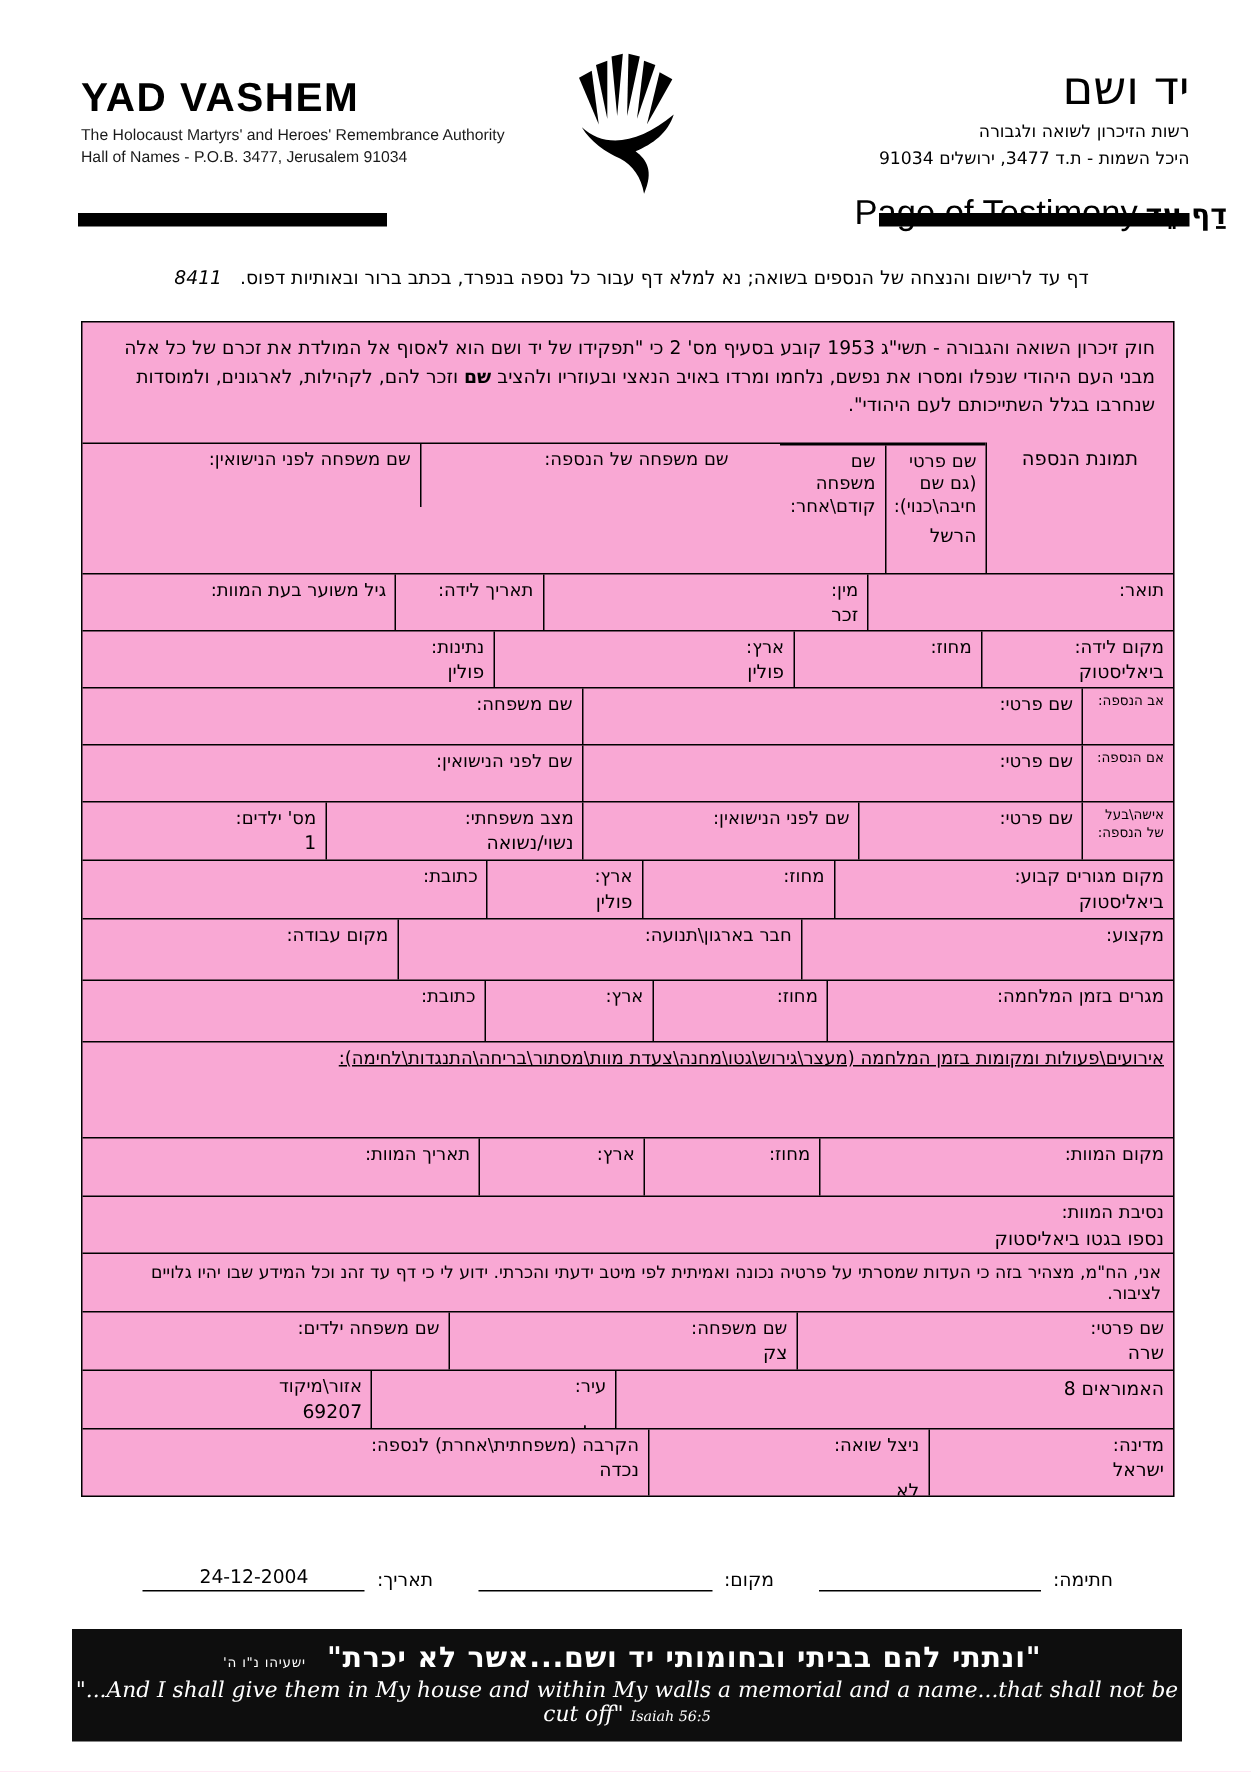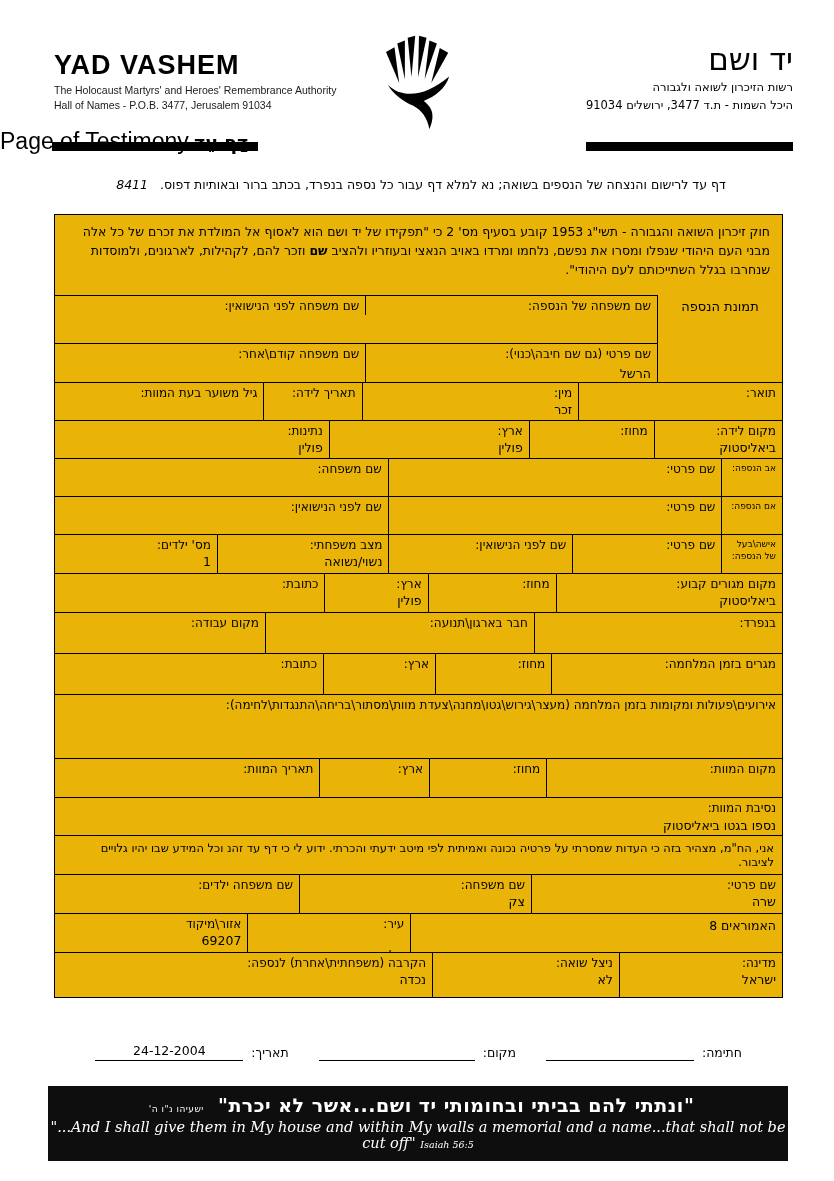--- a/index.html
+++ b/index.html
@@ -14,43 +14,43 @@
   .en-block { left:40px; top:50px;margin-left:14px; }
   .en-title { font-family:"Liberation Sans", sans-serif; font-size:27px; font-weight:bold; letter-spacing:1px; }
   .en-sub { font-family:"Liberation Sans", sans-serif; font-size:10.5px; margin-top:3px; color:#1a1a1a; }
   .he-block { right:41px; top:42px; direction:rtl; }
   .he-title { font-family:"DejaVu Serif","DejaVu Sans", serif; font-size:31px; line-height:1.1; }
   .he-sub { font-size:11.5px; margin-top:4px; }
   .logo { left:386px; top:34px; }
   .bar { background:#000; height:9px; top:142px; }
   .bar-left { left:52px; width:206px; }
   .bar-right { left:586px; width:207px; }
-  .page-title { left:0; right:0; top:128px; text-align:left; }
+  .page-title { left:0; right:0; top:128px; text-align:right; }
   .page-title .en { font-family:"Liberation Sans", sans-serif; font-size:23px; }
   .page-title .he { font-size:19px; font-weight:bold; margin-right:16px; }
   .instruction { left:0; right:0; top:177px; text-align:center; direction:rtl; font-size:12.5px; }
   .instruction .num { margin:0 8px; direction:ltr; unicode-bidi:embed;font-style:italic; }
 
   
-  .ftable { left:54px; top:214px; width:729px; border:1px solid #000; background:#eab308; }
+  .ftable { left:54px; top:214px; width:729px; border:1px solid #000; background:#f9a8d4; }
   .law { height:80px; padding:8px 12px 4px; font-size:12.5px; line-height:1.5; direction:rtl; text-align:right; }
   .law b { font-weight:bold; }
   .sectionA { display:flex; height:87px; }
-  .leftcol { width:82.8%; border-top:1px solid #000; display:flex; flex-direction:column;gap:28px; }
+  .leftcol { width:82.8%; border-top:1px solid #000; display:flex; flex-direction:row;gap:28px; }
   .photocol { flex:1; border-left:1px solid #000; text-align:center; font-size:13px; padding-top:4px; direction:rtl; }
   .frow { display:flex; border-top:1px solid #000; width:100%; }
   .leftcol .frow { border-top:none; }
   .leftcol .frow + .frow { border-top:1px solid #000; }
   .fcell { border-right:1px solid #000; padding:3px 6px 1px; overflow:hidden; }
   .fcell:last-child { border-right:none; }
   .lbl { direction:rtl; text-align:right; font-size:12px; line-height:1.25; }
   .val { direction:rtl; text-align:right; font-size:12.5px; margin-top:4px; }
   .sm .lbl { font-size:9px; line-height:1.35; }
   .decl { display:flex; align-items:center; direction:rtl; text-align:right; font-size:11.5px; padding:2px 8px; }
-  .events .lbl { font-size:12px; }
+  .events .lbl { font-size:12px;text-decoration:underline; }
 
   
   .sig { left:50px; top:1043px; width:692px; display:flex; direction:rtl; align-items:flex-end; font-size:12.5px; }
   .sig .sl { white-space:nowrap; padding-bottom:1px; }
   .sig .line { border-bottom:1px solid #000; height:18px; margin:0 8px; }
   .sig .l1 { width:148px; margin-left:30px; }
   .sig .l2 { width:156px; margin-left:30px; }
   .sig .l3 { width:148px; text-align:center; direction:ltr; font-size:12.5px; }
 
   
@@ -228,21 +228,21 @@
   </div>
 
   <div class="frow" style="height:41px">
     <div class="fcell" style="width:29%">
       <div class="lbl">מקום עבודה:</div>
     </div>
     <div class="fcell" style="width:37%">
       <div class="lbl">חבר בארגון\תנועה:</div>
     </div>
     <div class="fcell" style="width:34%">
-      <div class="lbl">בנפרד:</div>
+      <div class="lbl">מקצוע:</div>
     </div>
   </div>
 
   <div class="frow" style="height:41px">
     <div class="fcell" style="width:37%">
       <div class="lbl">כתובת:</div>
     </div>
     <div class="fcell" style="width:15.4%">
       <div class="lbl">ארץ:</div>
     </div>
@@ -316,21 +316,21 @@
     </div>
   </div>
 
   <div class="frow" style="height:45px">
     <div class="fcell" style="width:52%">
       <div class="lbl">הקרבה (משפחתית\אחרת) לנספה:</div>
       <div class="val" style="margin-top:1px">נכדה</div>
     </div>
     <div class="fcell" style="width:25.7%">
       <div class="lbl">ניצל שואה:</div>
-      <div class="val" style="margin-top:1px">לא</div>
+      <div class="val" style="margin-top:15px">לא</div>
     </div>
     <div class="fcell" style="width:22.3%">
       <div class="lbl">מדינה:</div>
       <div class="val" style="margin-top:1px">ישראל</div>
     </div>
   </div>
 </div>
 
 <div class="abs sig">
   <span class="sl">חתימה:</span>

